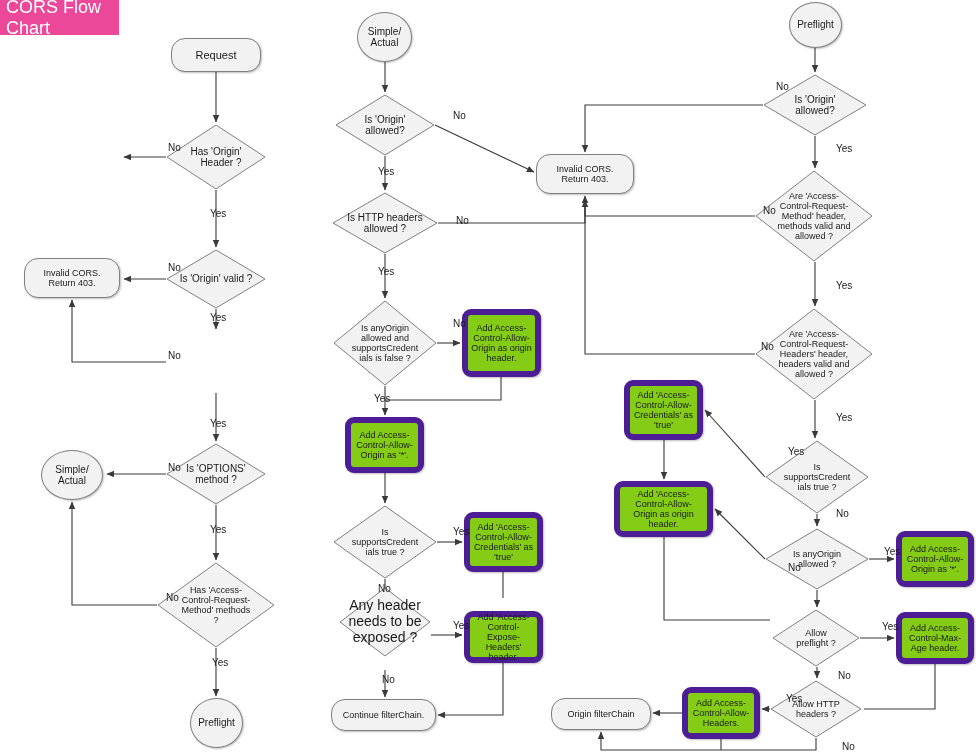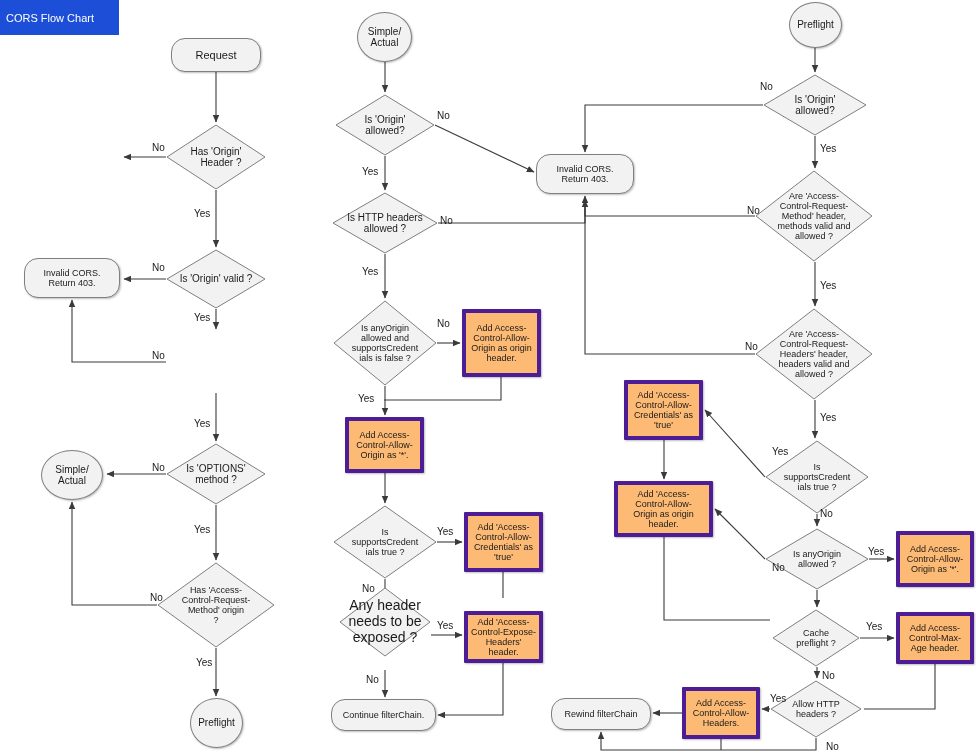--- a/index.html
+++ b/index.html
@@ -1,34 +1,34 @@
 <!DOCTYPE html>
 <html><head>
 <meta charset="utf-8">
 <style>
   html,body{margin:0;padding:0;background:#ffffff;}
   body{font-family:"Liberation Sans", sans-serif;}
   #canvas{position:relative;width:976px;height:756px;overflow:hidden;background:#fff;}
   .node{position:absolute;box-sizing:border-box;display:flex;align-items:center;justify-content:center;text-align:center;color:#1a1a1a;}
   .node .lbl{display:block;line-height:1.12;padding:1px 2px;white-space:pre-line;}
   
-  .rect{background:#fdba74;border:4px solid #4c1d95;border-radius:1px;
+  .rect{background:#84cc16;border:6px solid #4c1d95;border-radius:9px;
         box-shadow:1px 1px 2px rgba(0,0,0,0.25);}
   .round{background:#f2f2f2;border:1px solid #7f7f7f;border-radius:14px;
         box-shadow:1px 1px 2px rgba(0,0,0,0.25);}
   .ellipse{background:#f2f2f2;border:1px solid #7f7f7f;border-radius:50%;
         box-shadow:1px 1px 2px rgba(0,0,0,0.25);}
   .diamond{background:transparent;border:none;}
   .diamond .dshape{position:absolute;left:0;top:0;width:100%;height:100%;}
   .diamond .lbl{position:relative;z-index:2;}
-  .title{position:absolute;background:#1d4ed8;color:#fff;left:0;top:0;width:119px;height:35px;
+  .title{position:absolute;background:#ec4899;color:#fff;left:0;top:0;width:119px;height:35px;
          display:flex;align-items:center;justify-content:flex-start;padding-left:6px;box-sizing:border-box;
-         font-size:11px;}
+         font-size:18px;}
   svg.edges{position:absolute;left:0;top:0;width:976px;height:756px;pointer-events:none;}
-  .elabel{position:absolute;font-size:10px;color:#1a1a1a;background:transparent;white-space:nowrap;}
+  .elabel{position:absolute;font-size:10px;color:#1a1a1a;background:transparent;white-space:nowrap;margin-left:16px;}
 </style>
 </head>
 <body>
 
 <div id="canvas">
 
   <svg class="edges" xmlns="http://www.w3.org/2000/svg">
     <defs>
       <marker id="arw" markerWidth="8" markerHeight="8" refX="6.5" refY="3" orient="auto" markerUnits="strokeWidth">
         <path d="M0,0 L7,3 L0,6 z" fill="#3a3a3a"></path>
@@ -128,21 +128,21 @@
     <div class="node ellipse" style="left: 41px; top: 450px; width: 62px; height: 50px; font-size: 10px;">
       <span class="lbl">Simple/
 Actual</span>
     </div>
     <div class="node diamond" style="left: 157px; top: 562px; width: 118px; height: 86px; font-size: 9px;">
       <svg class="dshape" viewBox="0 0 118 86" preserveAspectRatio="none">
         <polygon points="59,1 117,43 59,85 1,43" fill="#f2f2f2" stroke="#7f7f7f" stroke-width="1"></polygon>
       </svg>
       <span class="lbl">Has 'Access-
 Control-Request-
-Method' origin
+Method' methods
 ?</span>
     </div>
     <div class="node ellipse" style="left: 190px; top: 698px; width: 53px; height: 50px; font-size: 10px;">
       <span class="lbl">Preflight</span>
     </div>
     <div class="node ellipse" style="left: 357px; top: 12px; width: 55px; height: 50px; font-size: 10px;">
       <span class="lbl">Simple/
 Actual</span>
     </div>
     <div class="node diamond" style="left: 335px; top: 94px; width: 100px; height: 62px; font-size: 10px;">
@@ -272,42 +272,42 @@
     </div>
     <div class="node rect" style="left: 896px; top: 531px; width: 78px; height: 56px; font-size: 9px;">
       <span class="lbl">Add Access-
 Control-Allow-
 Origin as '*'.</span>
     </div>
     <div class="node diamond" style="left: 772px; top: 609px; width: 88px; height: 58px; font-size: 9px;">
       <svg class="dshape" viewBox="0 0 88 58" preserveAspectRatio="none">
         <polygon points="44,1 87,29 44,57 1,29" fill="#f2f2f2" stroke="#7f7f7f" stroke-width="1"></polygon>
       </svg>
-      <span class="lbl">Cache
+      <span class="lbl">Allow
 preflight ?</span>
     </div>
     <div class="node rect" style="left: 896px; top: 612px; width: 78px; height: 52px; font-size: 9px;">
       <span class="lbl">Add Access-
 Control-Max-
 Age header.</span>
     </div>
     <div class="node diamond" style="left: 770px; top: 680px; width: 92px; height: 58px; font-size: 9px;">
       <svg class="dshape" viewBox="0 0 92 58" preserveAspectRatio="none">
         <polygon points="46,1 91,29 46,57 1,29" fill="#f2f2f2" stroke="#7f7f7f" stroke-width="1"></polygon>
       </svg>
       <span class="lbl">Allow HTTP
 headers ?</span>
     </div>
     <div class="node rect" style="left: 682px; top: 687px; width: 78px; height: 52px; font-size: 9px;">
       <span class="lbl">Add Access-
 Control-Allow-
 Headers.</span>
     </div>
     <div class="node round" style="left: 551px; top: 698px; width: 100px; height: 32px; font-size: 9px;">
-      <span class="lbl">Rewind filterChain</span>
+      <span class="lbl">Origin filterChain</span>
     </div>
     <div class="elabel" style="left: 152px; top: 142px;">No</div>
     <div class="elabel" style="left: 194px; top: 208px;">Yes</div>
     <div class="elabel" style="left: 152px; top: 262px;">No</div>
     <div class="elabel" style="left: 194px; top: 312px;">Yes</div>
     <div class="elabel" style="left: 152px; top: 350px;">No</div>
     <div class="elabel" style="left: 194px; top: 418px;">Yes</div>
     <div class="elabel" style="left: 152px; top: 462px;">No</div>
     <div class="elabel" style="left: 194px; top: 524px;">Yes</div>
     <div class="elabel" style="left: 150px; top: 592px;">No</div>

